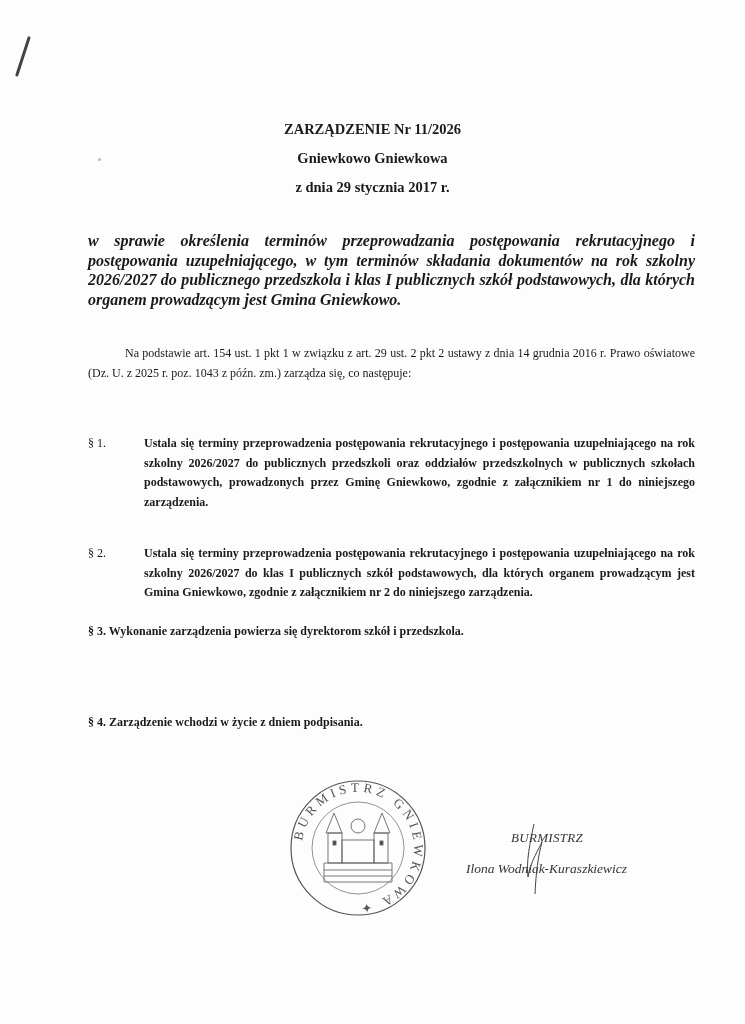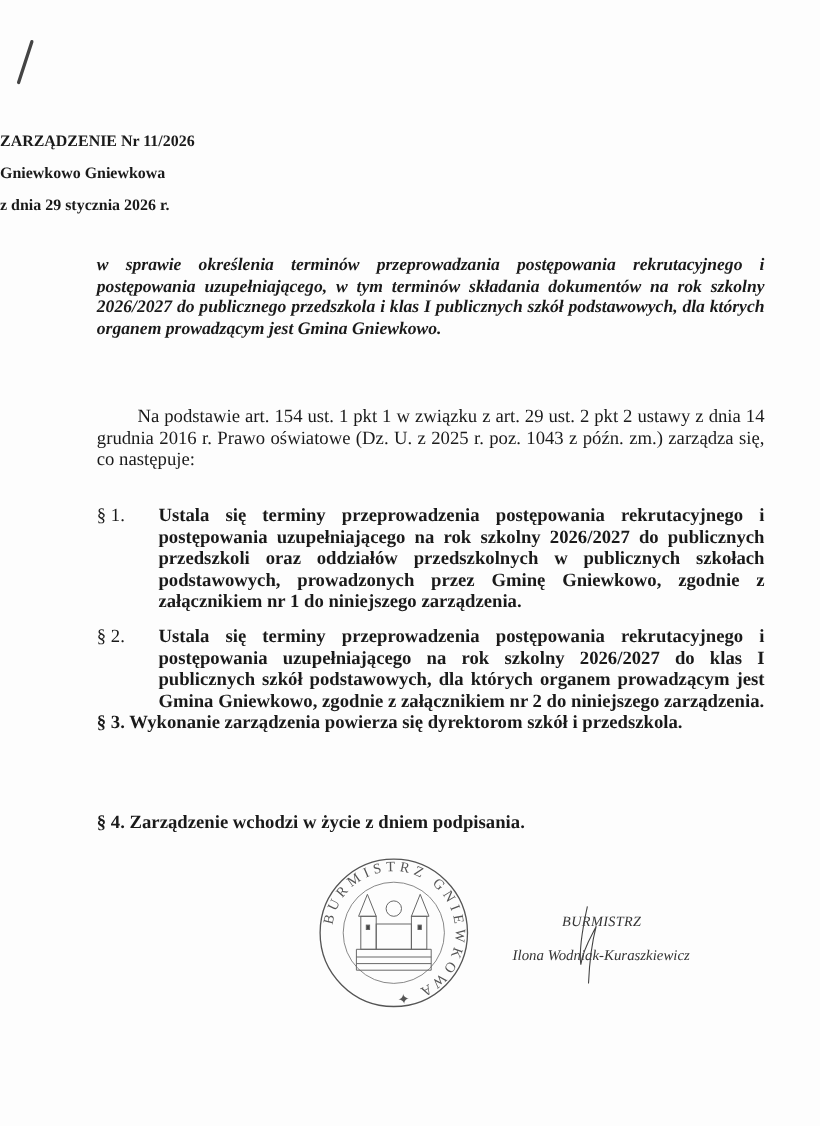--- a/index.html
+++ b/index.html
@@ -3,47 +3,47 @@
   <meta charset="utf-8">
   <style>
     html, body { margin: 0; padding: 0; }
     body {
       width: 745px; height: 1024px; background: #fdfdfd; position: relative; overflow: hidden;
       font-family: "Liberation Serif", serif; color: #1a1a1a;
     }
     .pen-mark { position: absolute; left: 28px; top: 36px; width: 3px; height: 42px; background: #444;
       transform: rotate(18deg); transform-origin: top left; border-radius: 2px; }
     .speck { position: absolute; width: 3px; height: 3px; border-radius: 50%; background: #bbb; }
-    .header { position: absolute; left: 0; width: 745px; text-align: left; font-weight: bold; font-size: 14.5px; }
+    .header { position: absolute; left: 0; width: 745px; text-align: center; font-weight: bold; font-size: 14.5px; }
     .subject {
       position: absolute; left: 88px; top: 231px; width: 607px; font-weight: bold; font-size: 16px;
       line-height: 19.5px; text-align: justify; font-style: italic;
     }
     .para {
-      position: absolute; font-size: 17px; line-height: 19.5px; text-align: justify; margin-top: 25px;
+      position: absolute; font-size: 12px; line-height: 19.5px; text-align: justify;
     }
     .intro { left: 88px; top: 344px; width: 607px; text-indent: 37px; }
     .sec { left: 88px; width: 607px; }
     .sec .num { position: absolute; left: 0; top: 0; width: 48px; }
     .sec .body { margin-left: 56px; text-align: justify; font-weight: bold; }
     .sec.short .body { margin-left: 0; }
     .seal { position: absolute; left: 288px; top: 778px; width: 140px; height: 140px; }
     .sig-title { position: absolute; left: 511px; top: 830px; font-size: 13px; color: #333; letter-spacing: 0.3px; font-style: italic; }
     .sig-name { position: absolute; left: 466px; top: 861px; font-size: 13.5px; font-style: italic; color: #333; }
     .sig-stroke { position: absolute; left: 520px; top: 822px; width: 30px; height: 75px; }
   </style>
 </head>
 <body>
 
 <div class="pen-mark"></div>
 <div class="speck" style="left:98px;top:158px"></div>
 
 <div class="header" style="top:121px">ZARZĄDZENIE Nr 11/2026</div>
 <div class="header" style="top:150px">Gniewkowo Gniewkowa</div>
-<div class="header" style="top:179px">z dnia  29 stycznia 2026 r.</div>
+<div class="header" style="top:179px">z dnia  29 stycznia 2017 r.</div>
 
 <div class="subject">w sprawie określenia terminów przeprowadzania postępowania rekrutacyjnego i postępowania uzupełniającego, w tym terminów składania dokumentów na rok szkolny 2026/2027 do publicznego przedszkola i klas I publicznych szkół podstawowych, dla których organem prowadzącym jest Gmina Gniewkowo.</div>
 
 <div class="para intro">Na podstawie art. 154 ust. 1 pkt 1 w związku z art. 29 ust. 2 pkt 2 ustawy z dnia 14 grudnia 2016 r. Prawo oświatowe (Dz. U. z 2025 r. poz. 1043 z późn. zm.) zarządza się, co następuje:</div>
 
 <div class="para sec" style="top:434px">
   <span class="num">§ 1.</span>
   <div class="body">Ustala się terminy przeprowadzenia postępowania rekrutacyjnego i postępowania uzupełniającego na rok szkolny 2026/2027 do publicznych przedszkoli oraz oddziałów przedszkolnych w publicznych szkołach podstawowych, prowadzonych przez Gminę Gniewkowo, zgodnie z załącznikiem nr 1 do niniejszego zarządzenia.</div>
 </div>
 

